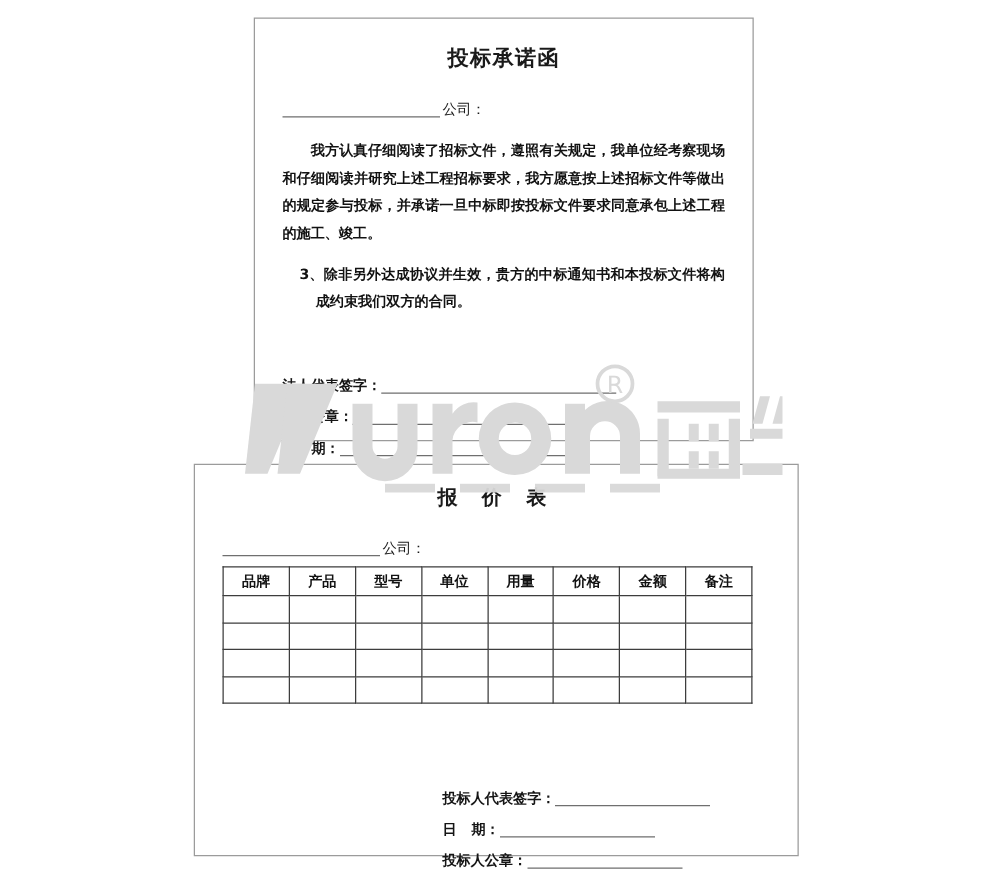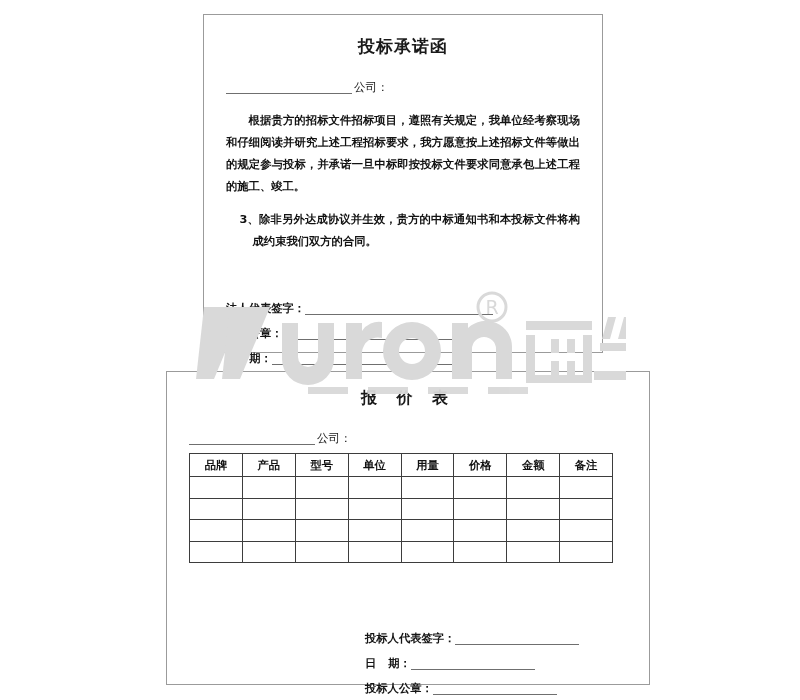--- a/index.html
+++ b/index.html
@@ -25,21 +25,21 @@
 
   #doc-commitment {
     left: 155px;
     top: 14px;
     width: 400px;
     height: 339px;
     margin-left: 48px;
   }
 
   #doc-quotation {
-    left: 166px;
+    left: 155px;
     top: 371px;
     width: 484px;
     height: 314px;
   }
 
   .doc-inner {
     position: relative;
     width: 100%;
     height: 100%;
     padding: 0 22px;
@@ -236,21 +236,21 @@
   <div class="doc-inner">
 
     <h1 class="doc-title">投标承诺函</h1>
 
     <div class="addressee">
       <span class="blank"></span>
       <span class="lbl">公司：</span>
     </div>
 
     <div class="body-block">
-      <p class="para indent">根据贵方的招标文件招标项目，遵照有关规定，我单位经考察现场和仔细阅读并研究上述工程招标要求，我方愿意按上述招标文件等做出的规定参与投标，并承诺一旦中标即按投标文件要求同意承包上述工程的施工、竣工。</p>
+      <p class="para indent">我方认真仔细阅读了招标文件，遵照有关规定，我单位经考察现场和仔细阅读并研究上述工程招标要求，我方愿意按上述招标文件等做出的规定参与投标，并承诺一旦中标即按投标文件要求同意承包上述工程的施工、竣工。</p>
       <p class="para item">3、除非另外达成协议并生效，贵方的中标通知书和本投标文件将构成约束我们双方的合同。</p>
     </div>
 
     <div class="sig-block" id="sig-commitment">
       <div class="sig-row">
         <span class="sig-label">法人代表签字：</span>
         <span class="sig-line"></span>
       </div>
       <div class="sig-row">
         <span class="sig-label">单位公章：</span>

